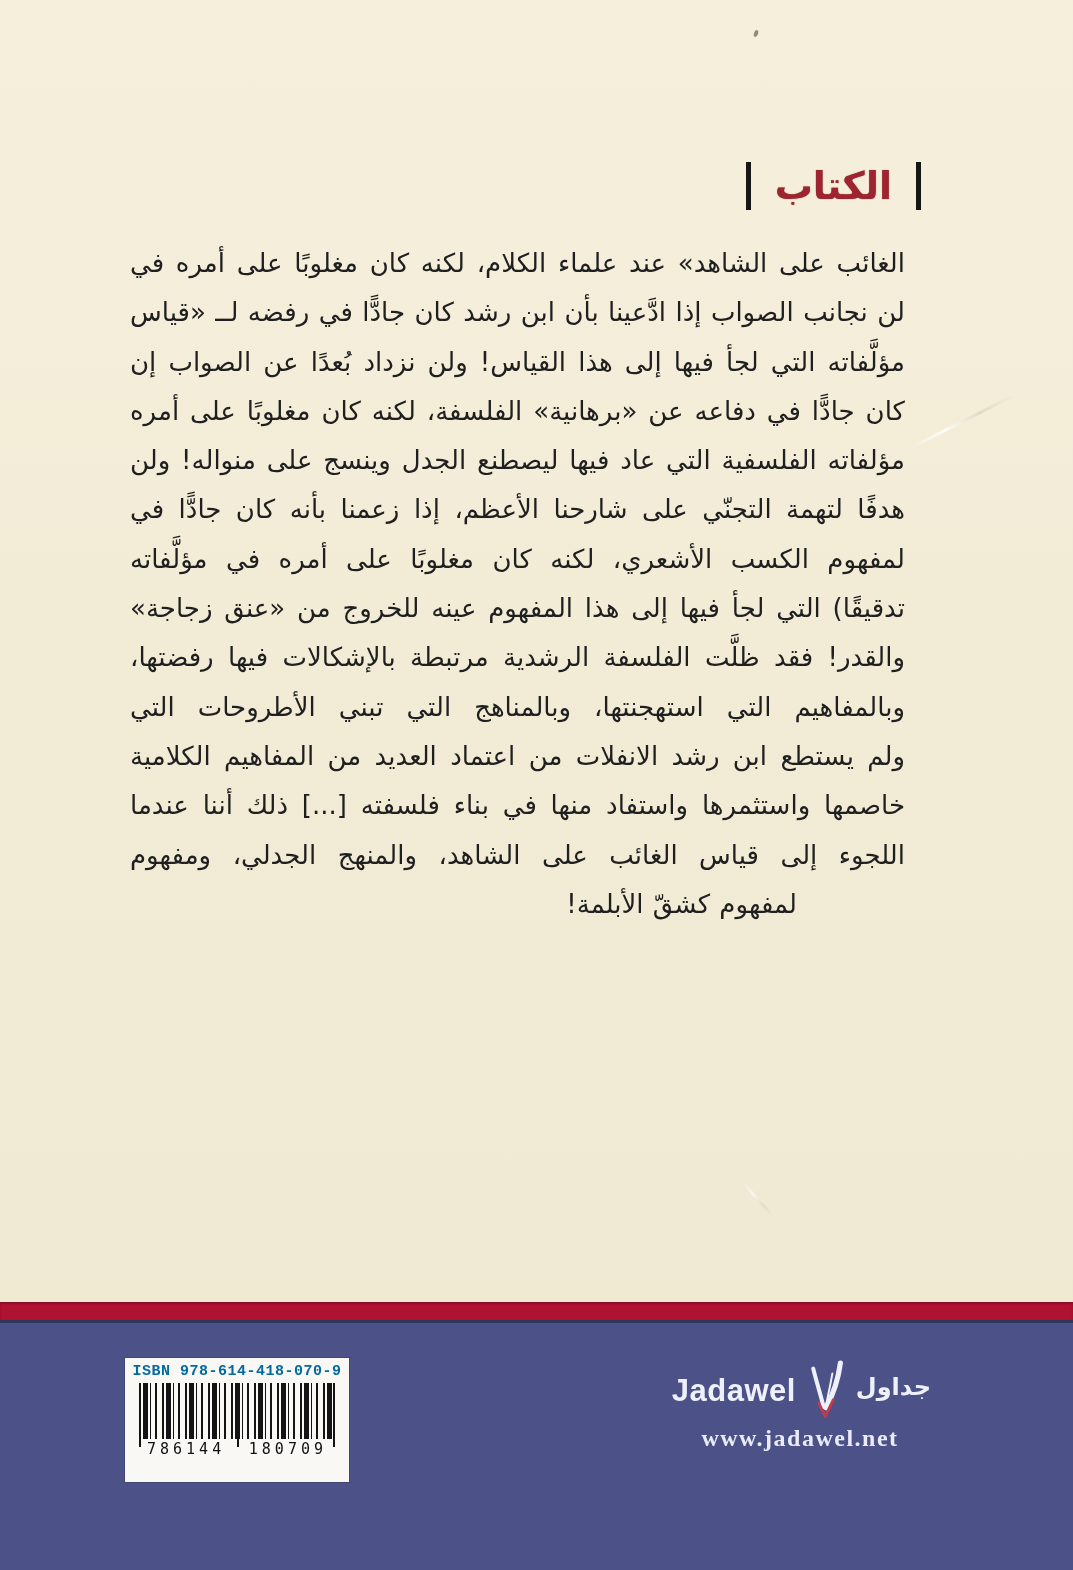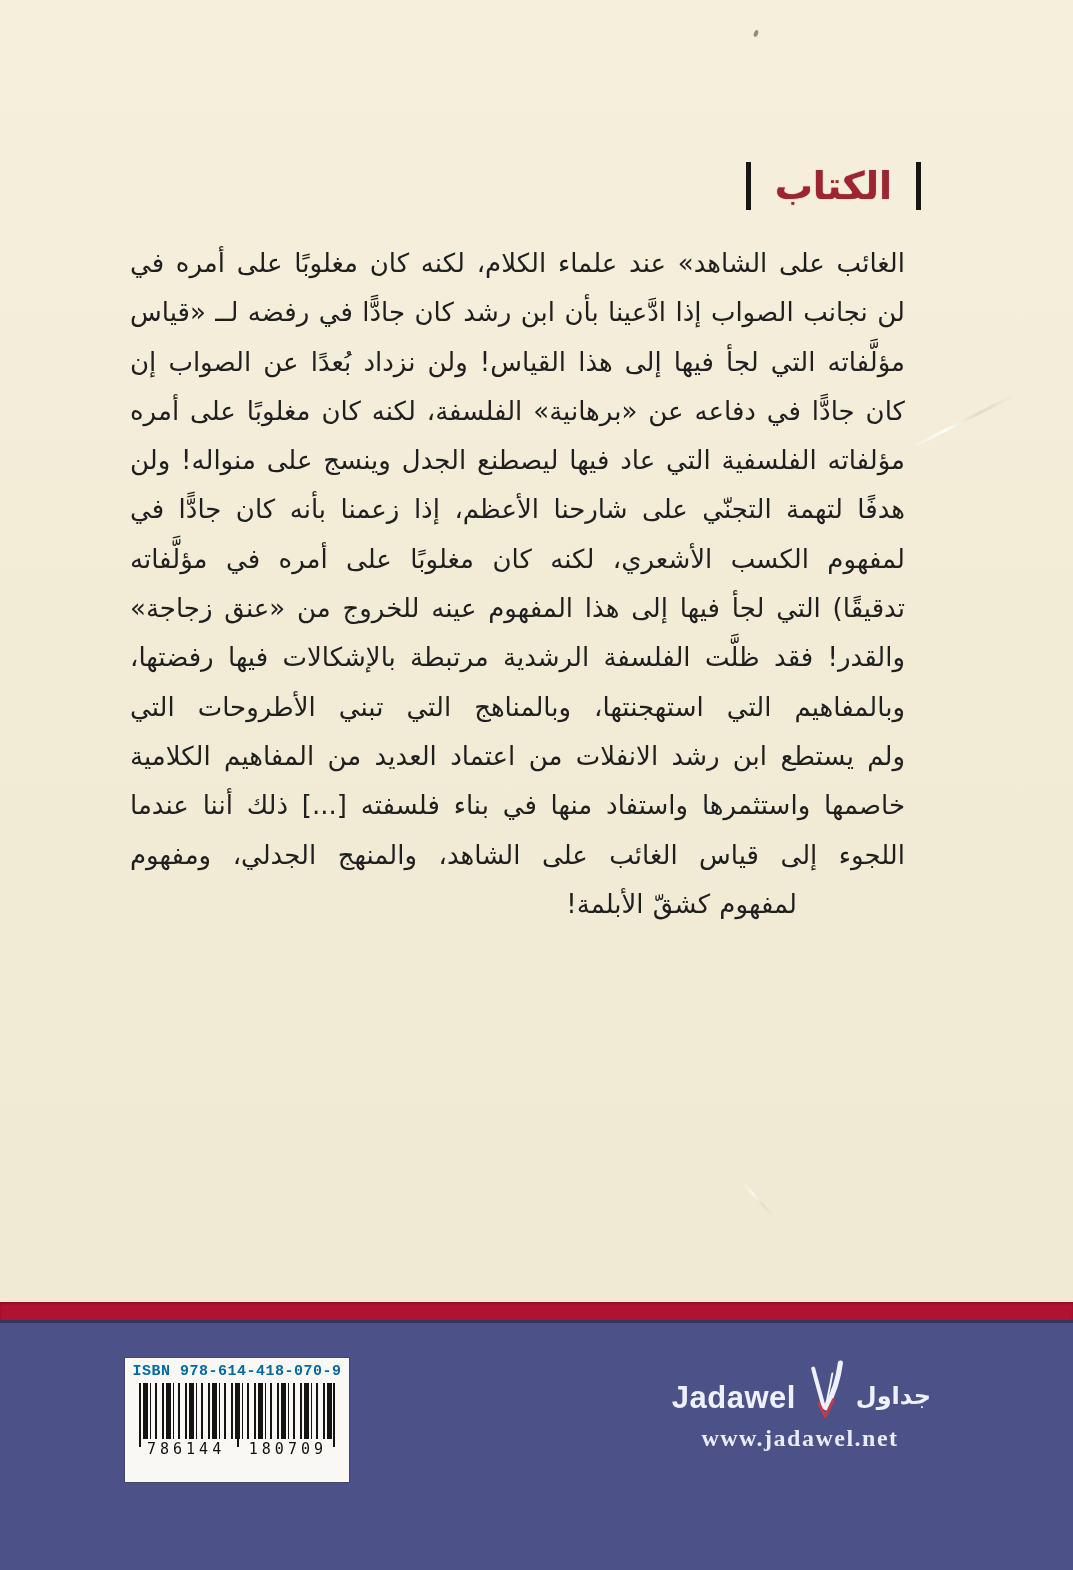--- a/index.html
+++ b/index.html
@@ -78,21 +78,21 @@
   .digits{
     display:flex;justify-content:space-between;padding:0 22px;margin-top:1px;
     font-family:"DejaVu Sans Mono",monospace;font-size:15px;color:#101010;
   }
   .digits span{letter-spacing:4px;background:#f9f8f4;position:relative;}
   
   .logo{
     position:absolute;right:142px;top:52px;width:262px;
     color:#eef0fb;text-align:center;
   }
-  .logo-row{display:flex;align-items:center;justify-content:flex-end;direction:ltr;gap:6px;}
+  .logo-row{display:flex;justify-content:flex-end;direction:ltr;gap:6px;}
   .latin{
     font-family:"Liberation Sans",sans-serif;font-weight:bold;
     font-size:31px;letter-spacing:.5px;line-height:1;padding-bottom:4px;
   }
   .emblem{width:48px;height:64px;flex:0 0 auto;margin-top:-16px;}
   .arabic-name{font-size:24px;font-weight:bold;line-height:1;direction:rtl;padding-bottom:6px;}
   .website{
     font-family:Liberation Serif, serif;font-weight:bold;
     font-size:24px;letter-spacing:1.5px;margin-top:2px;color:#e9ebf8;
   }

